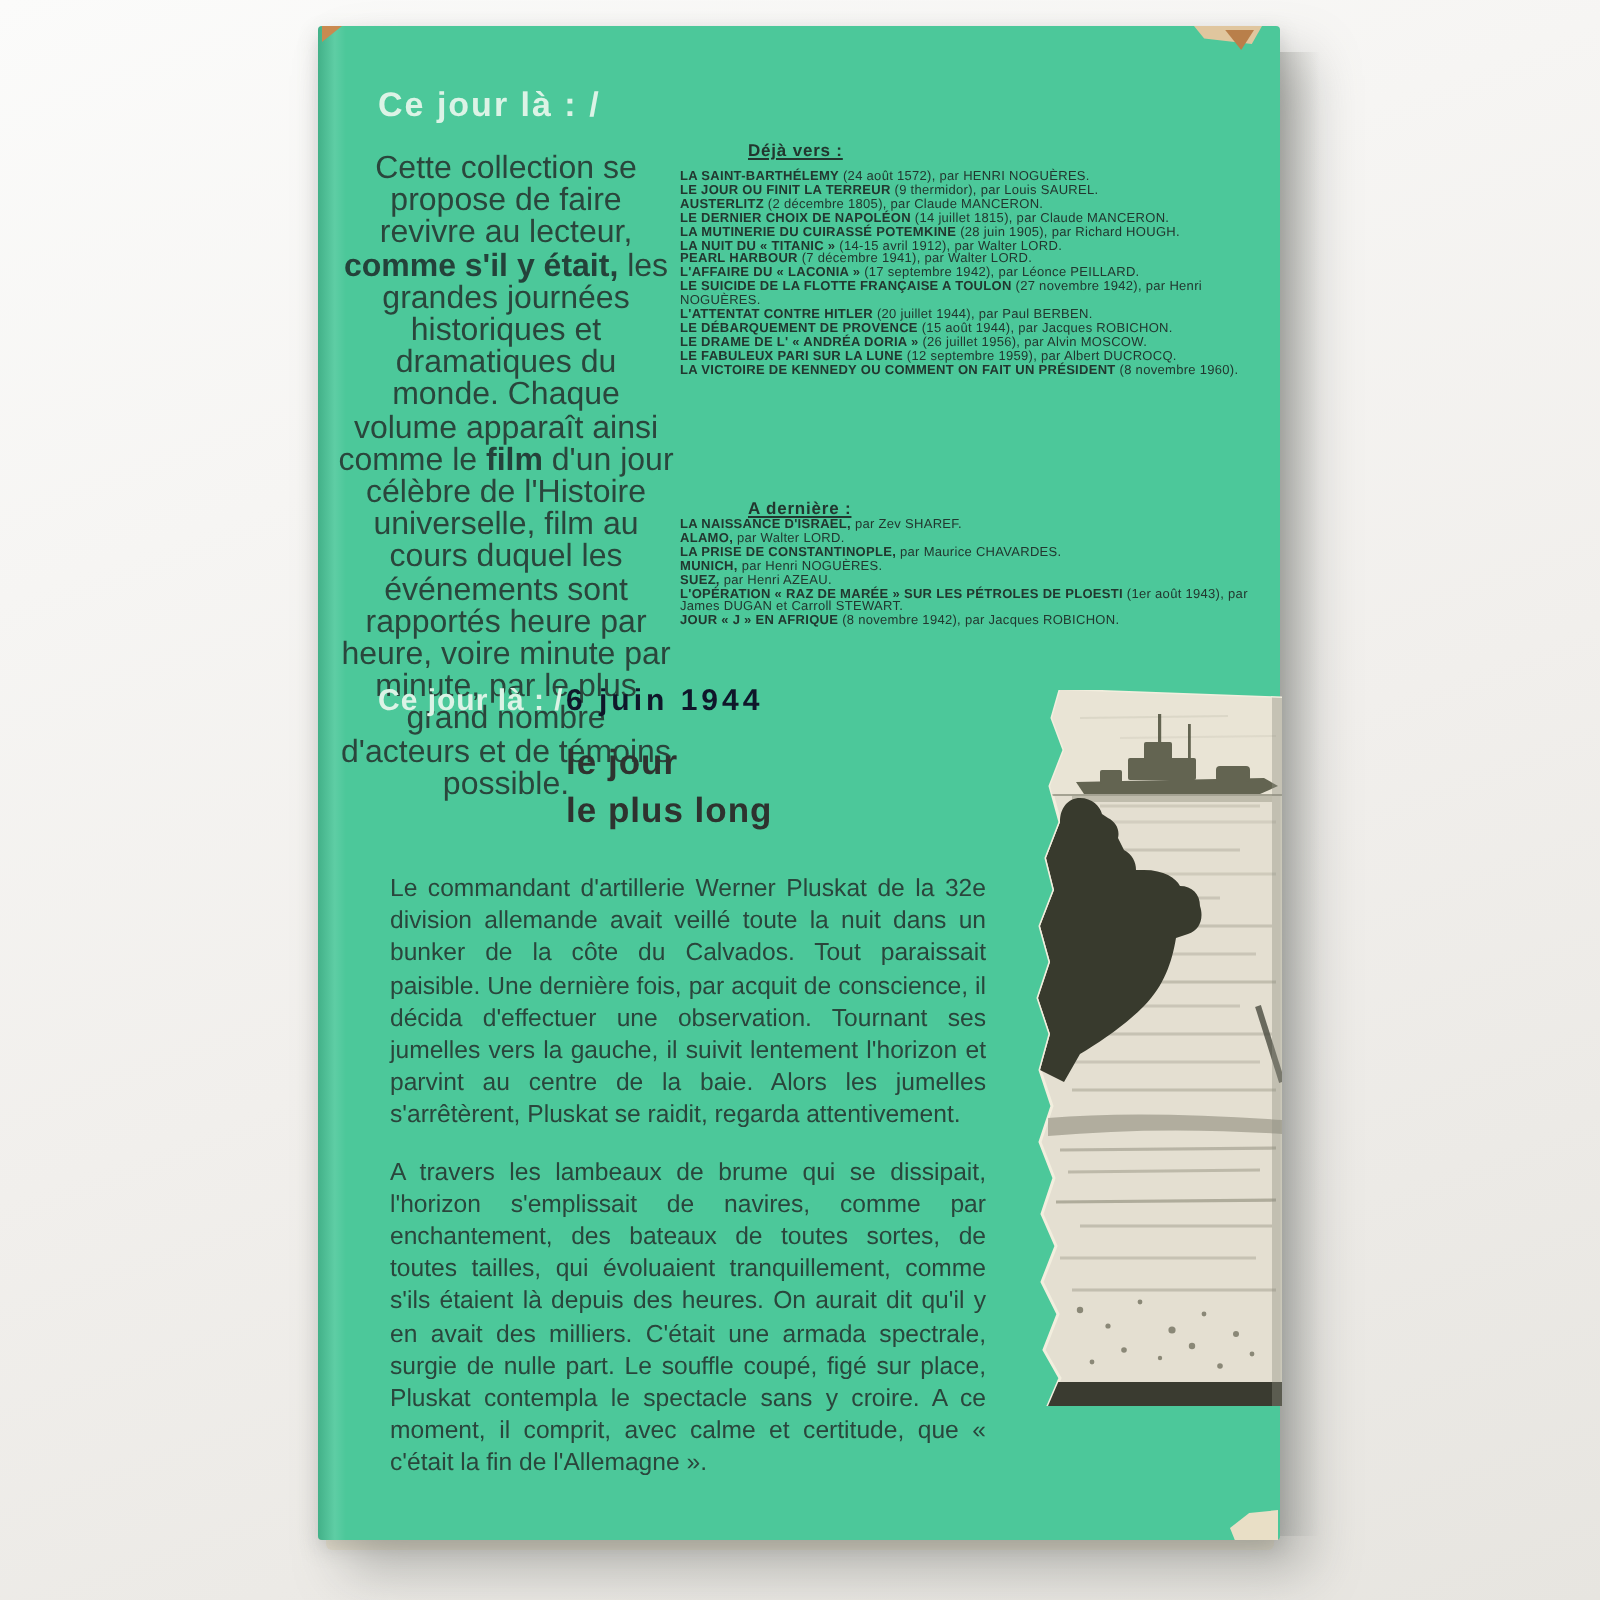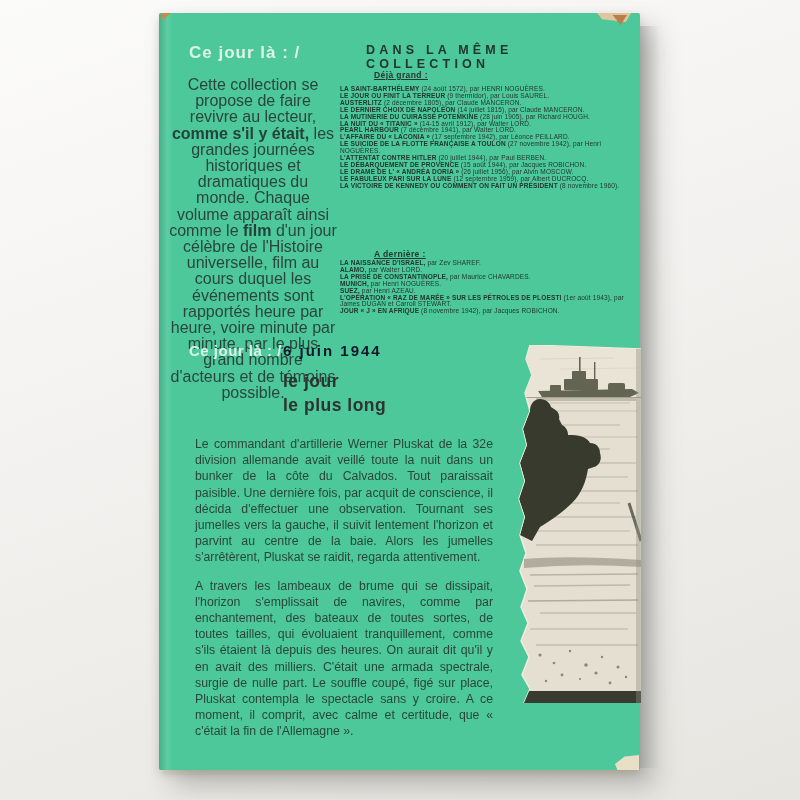--- a/index.html
+++ b/index.html
@@ -101,23 +101,22 @@
   <div class="book">
     <div class="wear wear-tl"></div>
     <div class="wear wear-tr1"></div>
     <div class="wear wear-tr2"></div>
     <div class="wear wear-br"></div>
 
     <div class="brand-top">Ce jour là : /</div>
 
     <div class="intro"><span>Cette collection se propose de faire revivre au lecteur, </span><span class="b">comme s'il y était,</span><span> les grandes journées historiques et dramatiques du monde. Chaque volume apparaît ainsi comme le </span><span class="b">film</span><span> d'un jour célèbre de l'Histoire universelle, film au cours duquel les événements sont rapportés heure par heure, voire minute par minute, par le plus grand nombre d'acteurs et de témoins possible.</span></div>
 
-    <div class="col-header">DANS LA MÊME COLLECTION</div>
-
-    <div class="sub-label deja-label">Déjà grand :</div>
+
+    <div class="sub-label deja-label">Déjà vers :</div>
     <div class="book-list deja-list">
         <div><span class="bt">LA SAINT-BARTHÉLEMY</span><span> (24 août 1572), par HENRI NOGUÈRES.</span></div>
         <div><span class="bt">LE JOUR OU FINIT LA TERREUR</span><span> (9 thermidor), par Louis SAUREL.</span></div>
         <div><span class="bt">AUSTERLITZ</span><span> (2 décembre 1805), par Claude MANCERON.</span></div>
         <div><span class="bt">LE DERNIER CHOIX DE NAPOLÉON</span><span> (14 juillet 1815), par Claude MANCERON.</span></div>
         <div><span class="bt">LA MUTINERIE DU CUIRASSÉ POTEMKINE</span><span> (28 juin 1905), par Richard HOUGH.</span></div>
         <div><span class="bt">LA NUIT DU « TITANIC »</span><span> (14-15 avril 1912), par Walter LORD.</span></div>
         <div><span class="bt">PEARL HARBOUR</span><span> (7 décembre 1941), par Walter LORD.</span></div>
         <div><span class="bt">L'AFFAIRE DU « LACONIA »</span><span> (17 septembre 1942), par Léonce PEILLARD.</span></div>
         <div><span class="bt">LE SUICIDE DE LA FLOTTE FRANÇAISE A TOULON</span><span> (27 novembre 1942), par Henri NOGUÈRES.</span></div>

